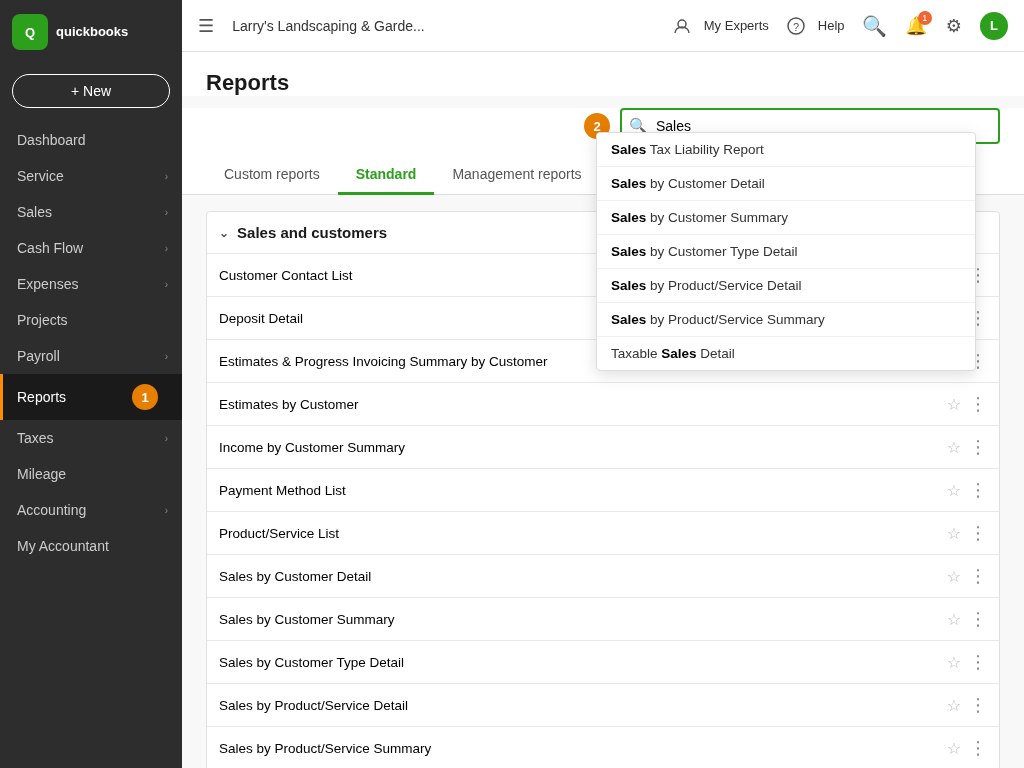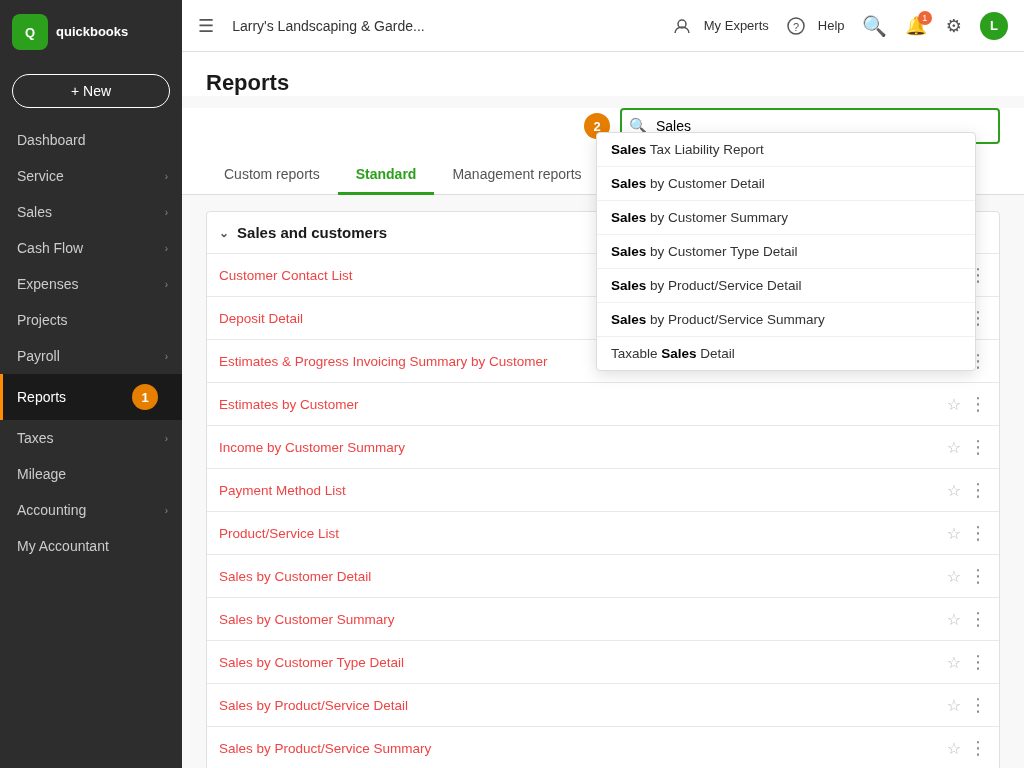--- a/index.html
+++ b/index.html
@@ -288,21 +288,21 @@
     .report-row {
       display: flex;
       align-items: center;
       justify-content: space-between;
       padding: 10px 12px;
       border-bottom: 1px solid #e8e8e8;
       background: #fff;
       cursor: pointer;
     }
 
-    .report-name { font-size: 13.5px; color: #ef4444; }
+    .report-name { font-size: 13.5px; color: #000000; }
 
     .report-actions {
       display: flex;
       align-items: center;
       gap: 8px;
     }
 
     .star-icon { color: #bbb; font-size: 16px; cursor: pointer; }
     .more-icon { color: #888; font-size: 18px; cursor: pointer; }
 

